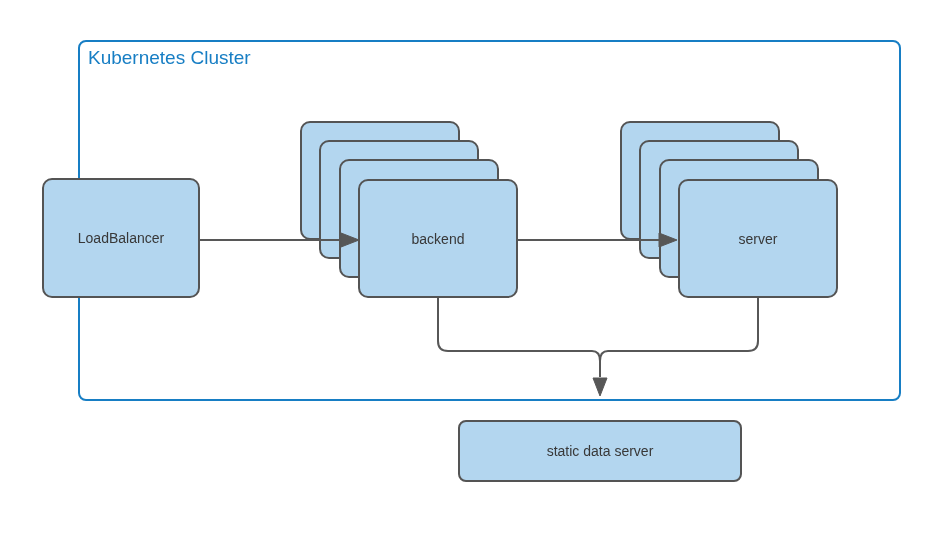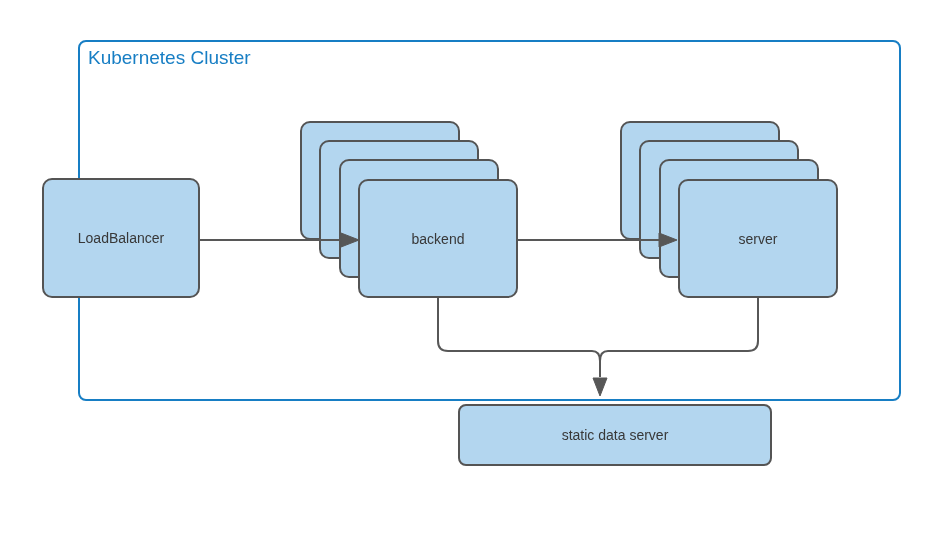--- a/index.html
+++ b/index.html
@@ -58,21 +58,21 @@
   .stack-box{width:160px;height:119px;}
   .node-lb{left:42px;top:178px;width:158px;height:120px;}
   .node-frontend{left:358px;top:179px;}
   .node-backend{left:678px;top:179px;}
   .fe-g1{left:300px;top:121px;}
   .fe-g2{left:319px;top:140px;}
   .fe-g3{left:339px;top:159px;}
   .be-g1{left:620px;top:121px;}
   .be-g2{left:639px;top:140px;}
   .be-g3{left:659px;top:159px;}
-  .node-static{left:458px;top:404px;width:314px;height:62px;border-radius:8px;text-align:right;}
+  .node-static{left:458px;top:420px;width:284px;height:62px;border-radius:8px;text-align:right;}
   svg.edges{
     position:absolute;left:0;top:0;width:940px;height:540px;
     z-index:3;
     pointer-events:none;
   }
   svg.edges path{
     fill:none;
     stroke:var(--connector);
     stroke-width:2;
     stroke-linejoin:round;

